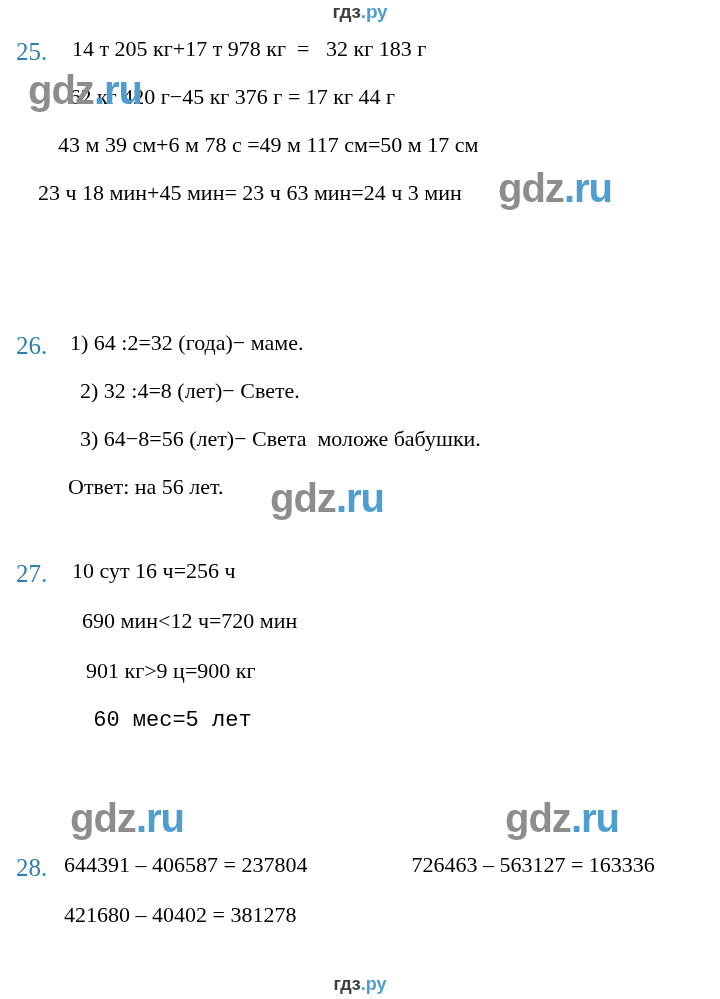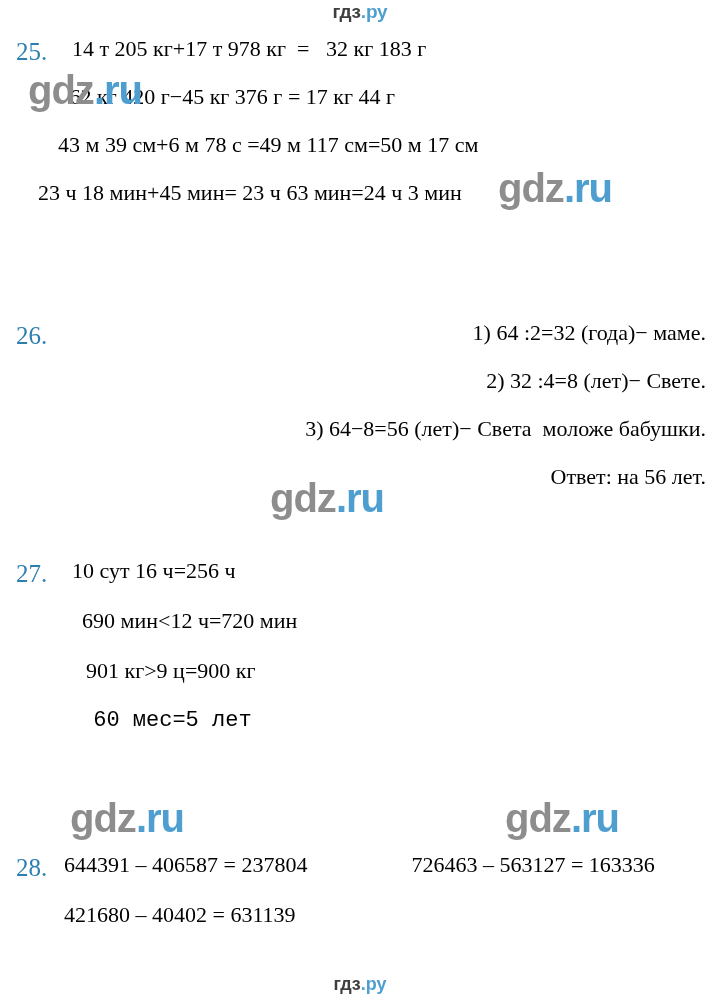--- a/index.html
+++ b/index.html
@@ -63,21 +63,21 @@
     margin-left: 48px;
   }
   .line {
     font-size: 22px;
     line-height: 22px;
     white-space: pre;
   }
 
   
   .t25 .line { margin-bottom: 26px; }
-  .t26 .line { margin-bottom: 26px; text-align: right; }
+  .t26 .line { margin-bottom: 26px; }
   .t27 .line { margin-bottom: 28px; }
   .t28 .line { margin-bottom: 28px; }
 
   .two-col {
     display: block;
     white-space: pre;
   }
   .two-col .col2 { margin-left: 104px; }
 
   
@@ -120,21 +120,21 @@
   <div class="task t25" style="top: 12px;">
     <div class="num">25.</div>
     <div class="lines">
       <div class="line" style="margin-left:8px;">14 т 205 кг+17 т 978 кг  =   32 кг 183 г</div>
       <div class="line" style="margin-left:0px;"> 62 кг 420 г−45 кг 376 г = 17 кг 44 г</div>
       <div class="line" style="margin-left:-6px;">43 м 39 см+6 м 78 с =49 м 117 см=50 м 17 см</div>
       <div class="line" style="margin-left:-26px;">23 ч 18 мин+45 мин= 23 ч 63 мин=24 ч 3 мин</div>
     </div>
   </div>
 
-  <div class="task t26" style="top: 296px;">
+  <div class="task t26" style="top: 306px;">
     <div class="num">26.</div>
     <div class="lines">
       <div class="line" style="margin-left:6px;">1) 64 :2=32 (года)− маме.</div>
       <div class="line" style="margin-left:16px;">2) 32 :4=8 (лет)− Свете.</div>
       <div class="line" style="margin-left:16px;">3) 64−8=56 (лет)− Света  моложе бабушки.</div>
       <div class="line" style="margin-left:4px;">Ответ: на 56 лет.</div>
     </div>
   </div>
 
   <div class="task t27" style="top: 534px;">
@@ -144,21 +144,21 @@
       <div class="line" style="margin-left:18px;">690 мин&lt;12 ч=720 мин</div>
       <div class="line" style="margin-left:22px;">901 кг&gt;9 ц=900 кг</div>
       <div class="line" style="margin-left:16px;font-family:Liberation Mono, monospace;"> 60 мес=5 лет</div>
     </div>
   </div>
 
   <div class="task t28" style="top: 828px;">
     <div class="num">28.</div>
     <div class="lines">
       <div class="line two-col"><span>644391 – 406587 = 237804</span><span class="col2">726463 – 563127 = 163336</span></div>
-      <div class="line two-col"><span>421680 – 40402 = 631139</span></div>
+      <div class="line two-col"><span>421680 – 40402 = 381278</span></div>
     </div>
   </div>
 
   <div class="wm wm-1"><span class="g">gdz</span><span>.ru</span></div>
   <div class="wm wm-2"><span class="g">gdz</span><span>.ru</span></div>
   <div class="wm wm-3"><span class="g">gdz</span><span>.ru</span></div>
   <div class="wm wm-4"><span class="g">gdz</span><span>.ru</span></div>
   <div class="wm wm-5"><span class="g">gdz</span><span>.ru</span></div>
 
 </div>

